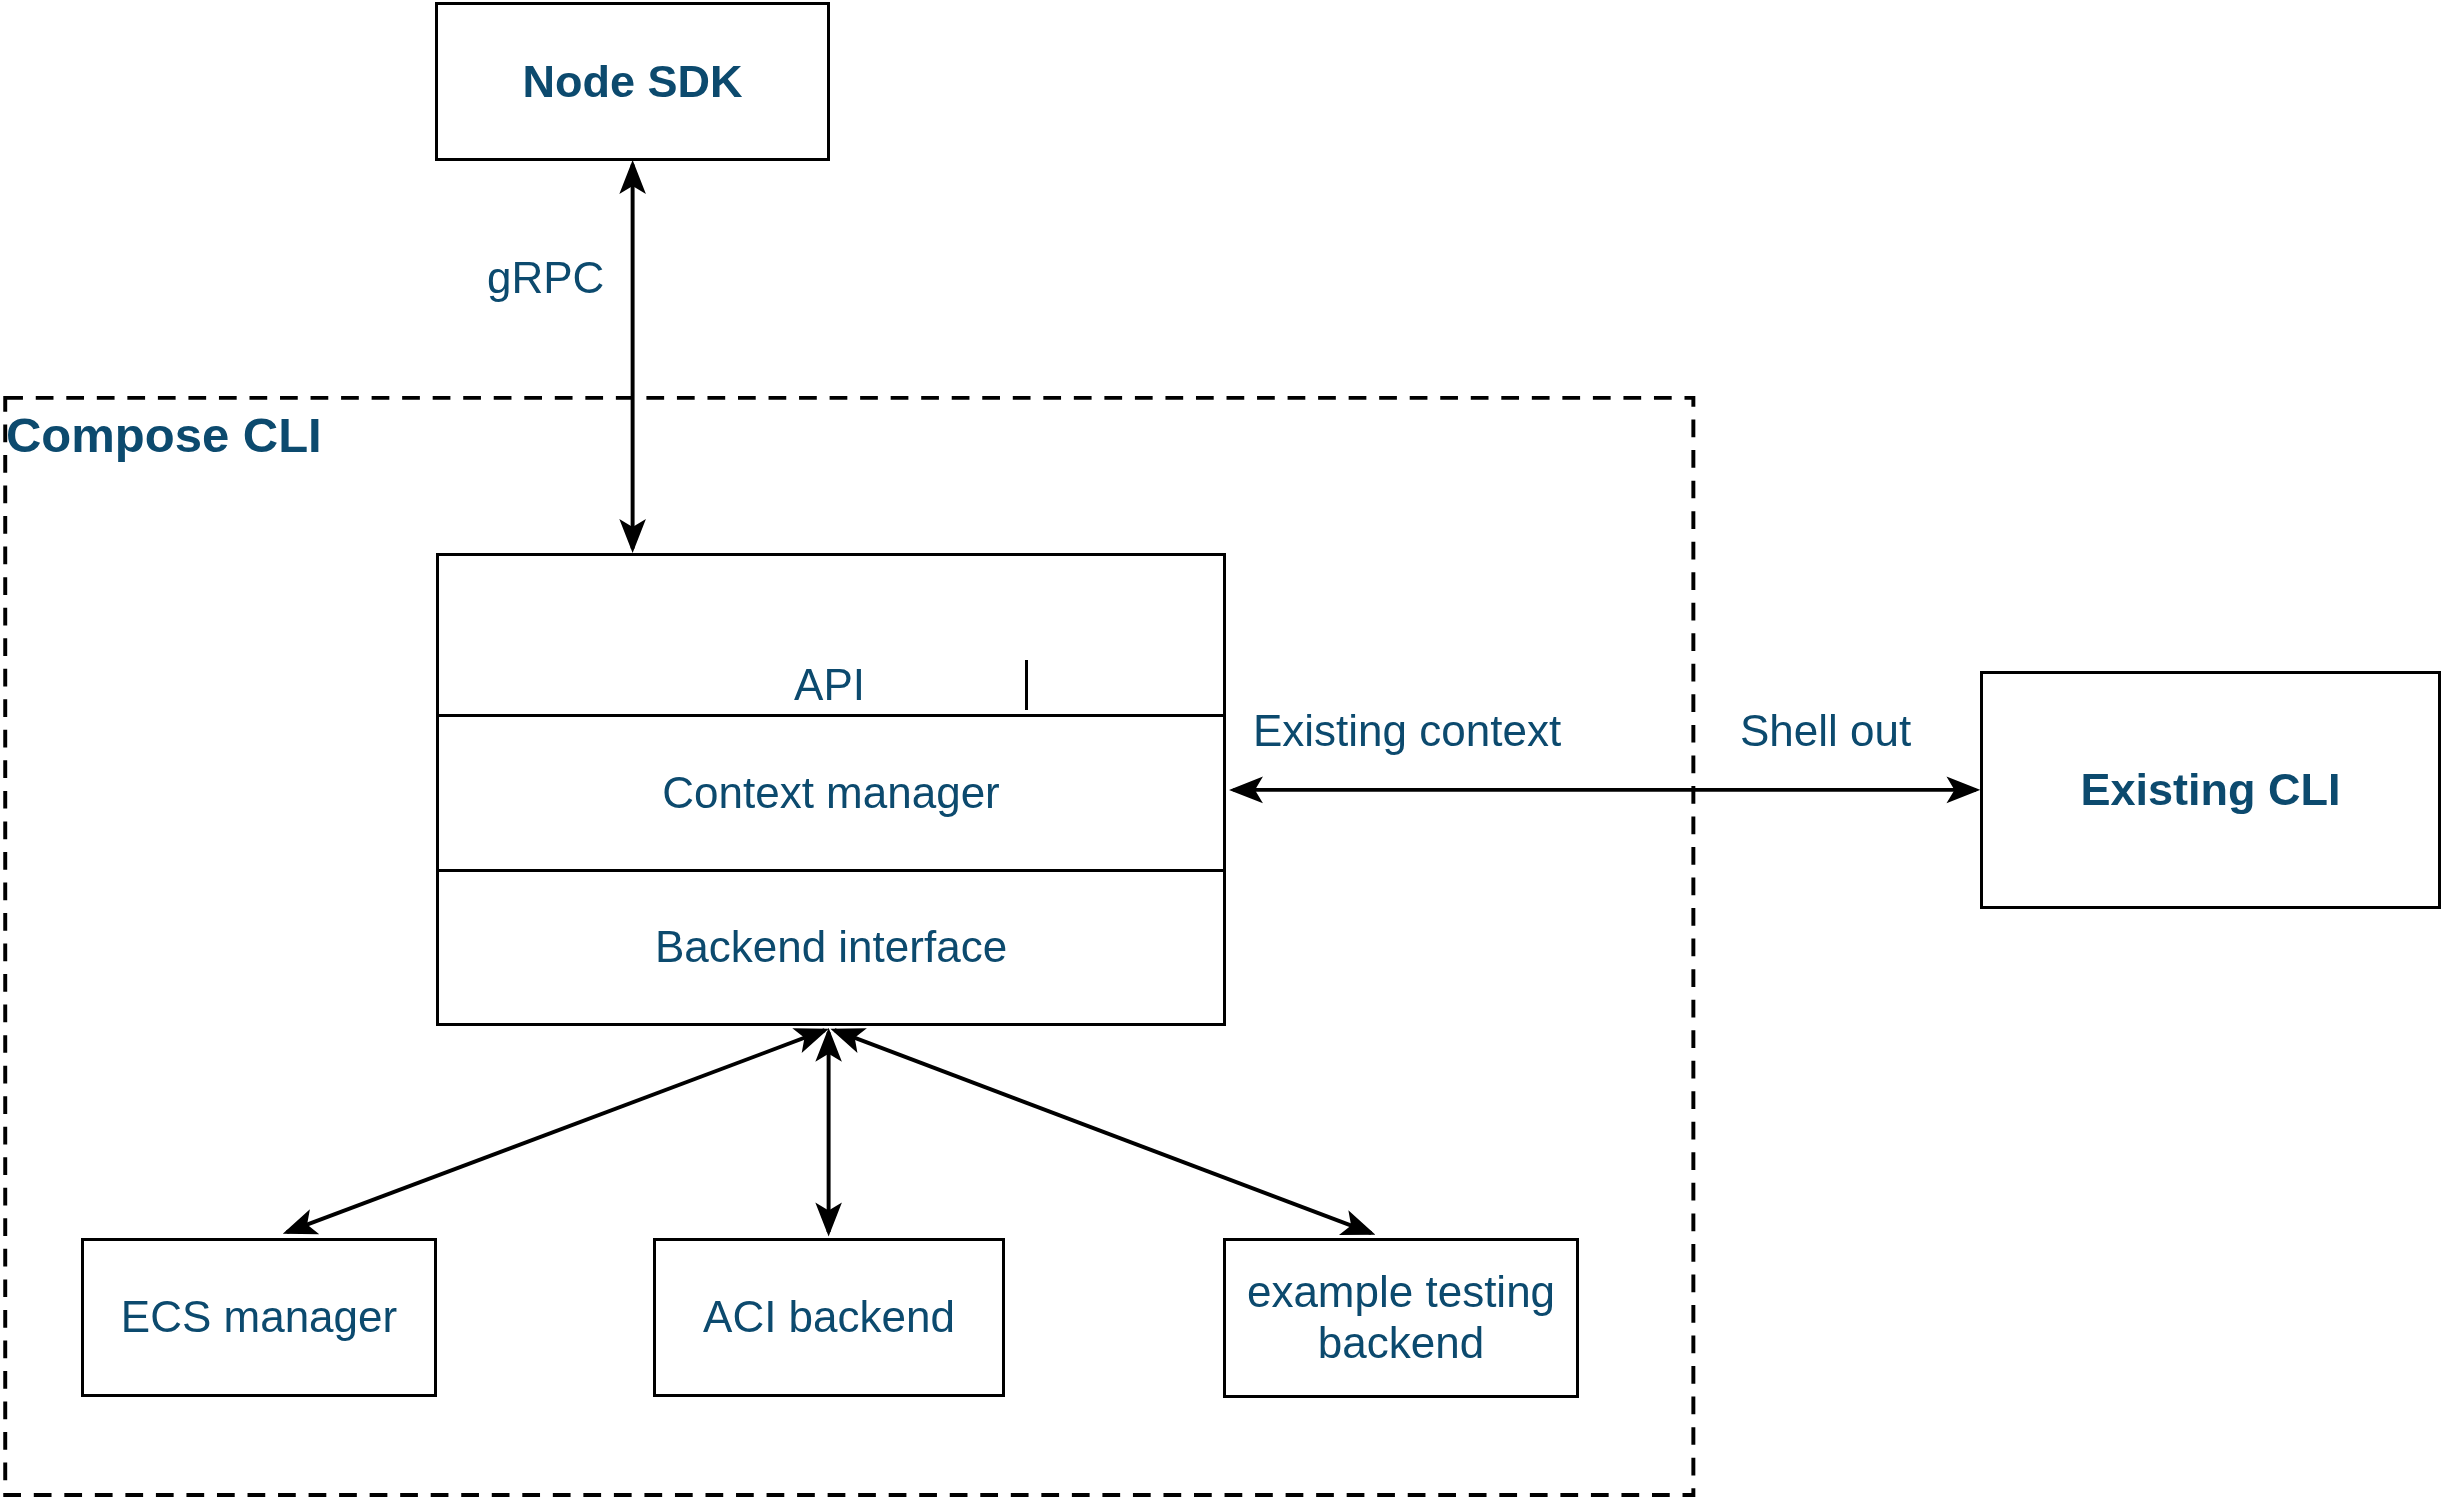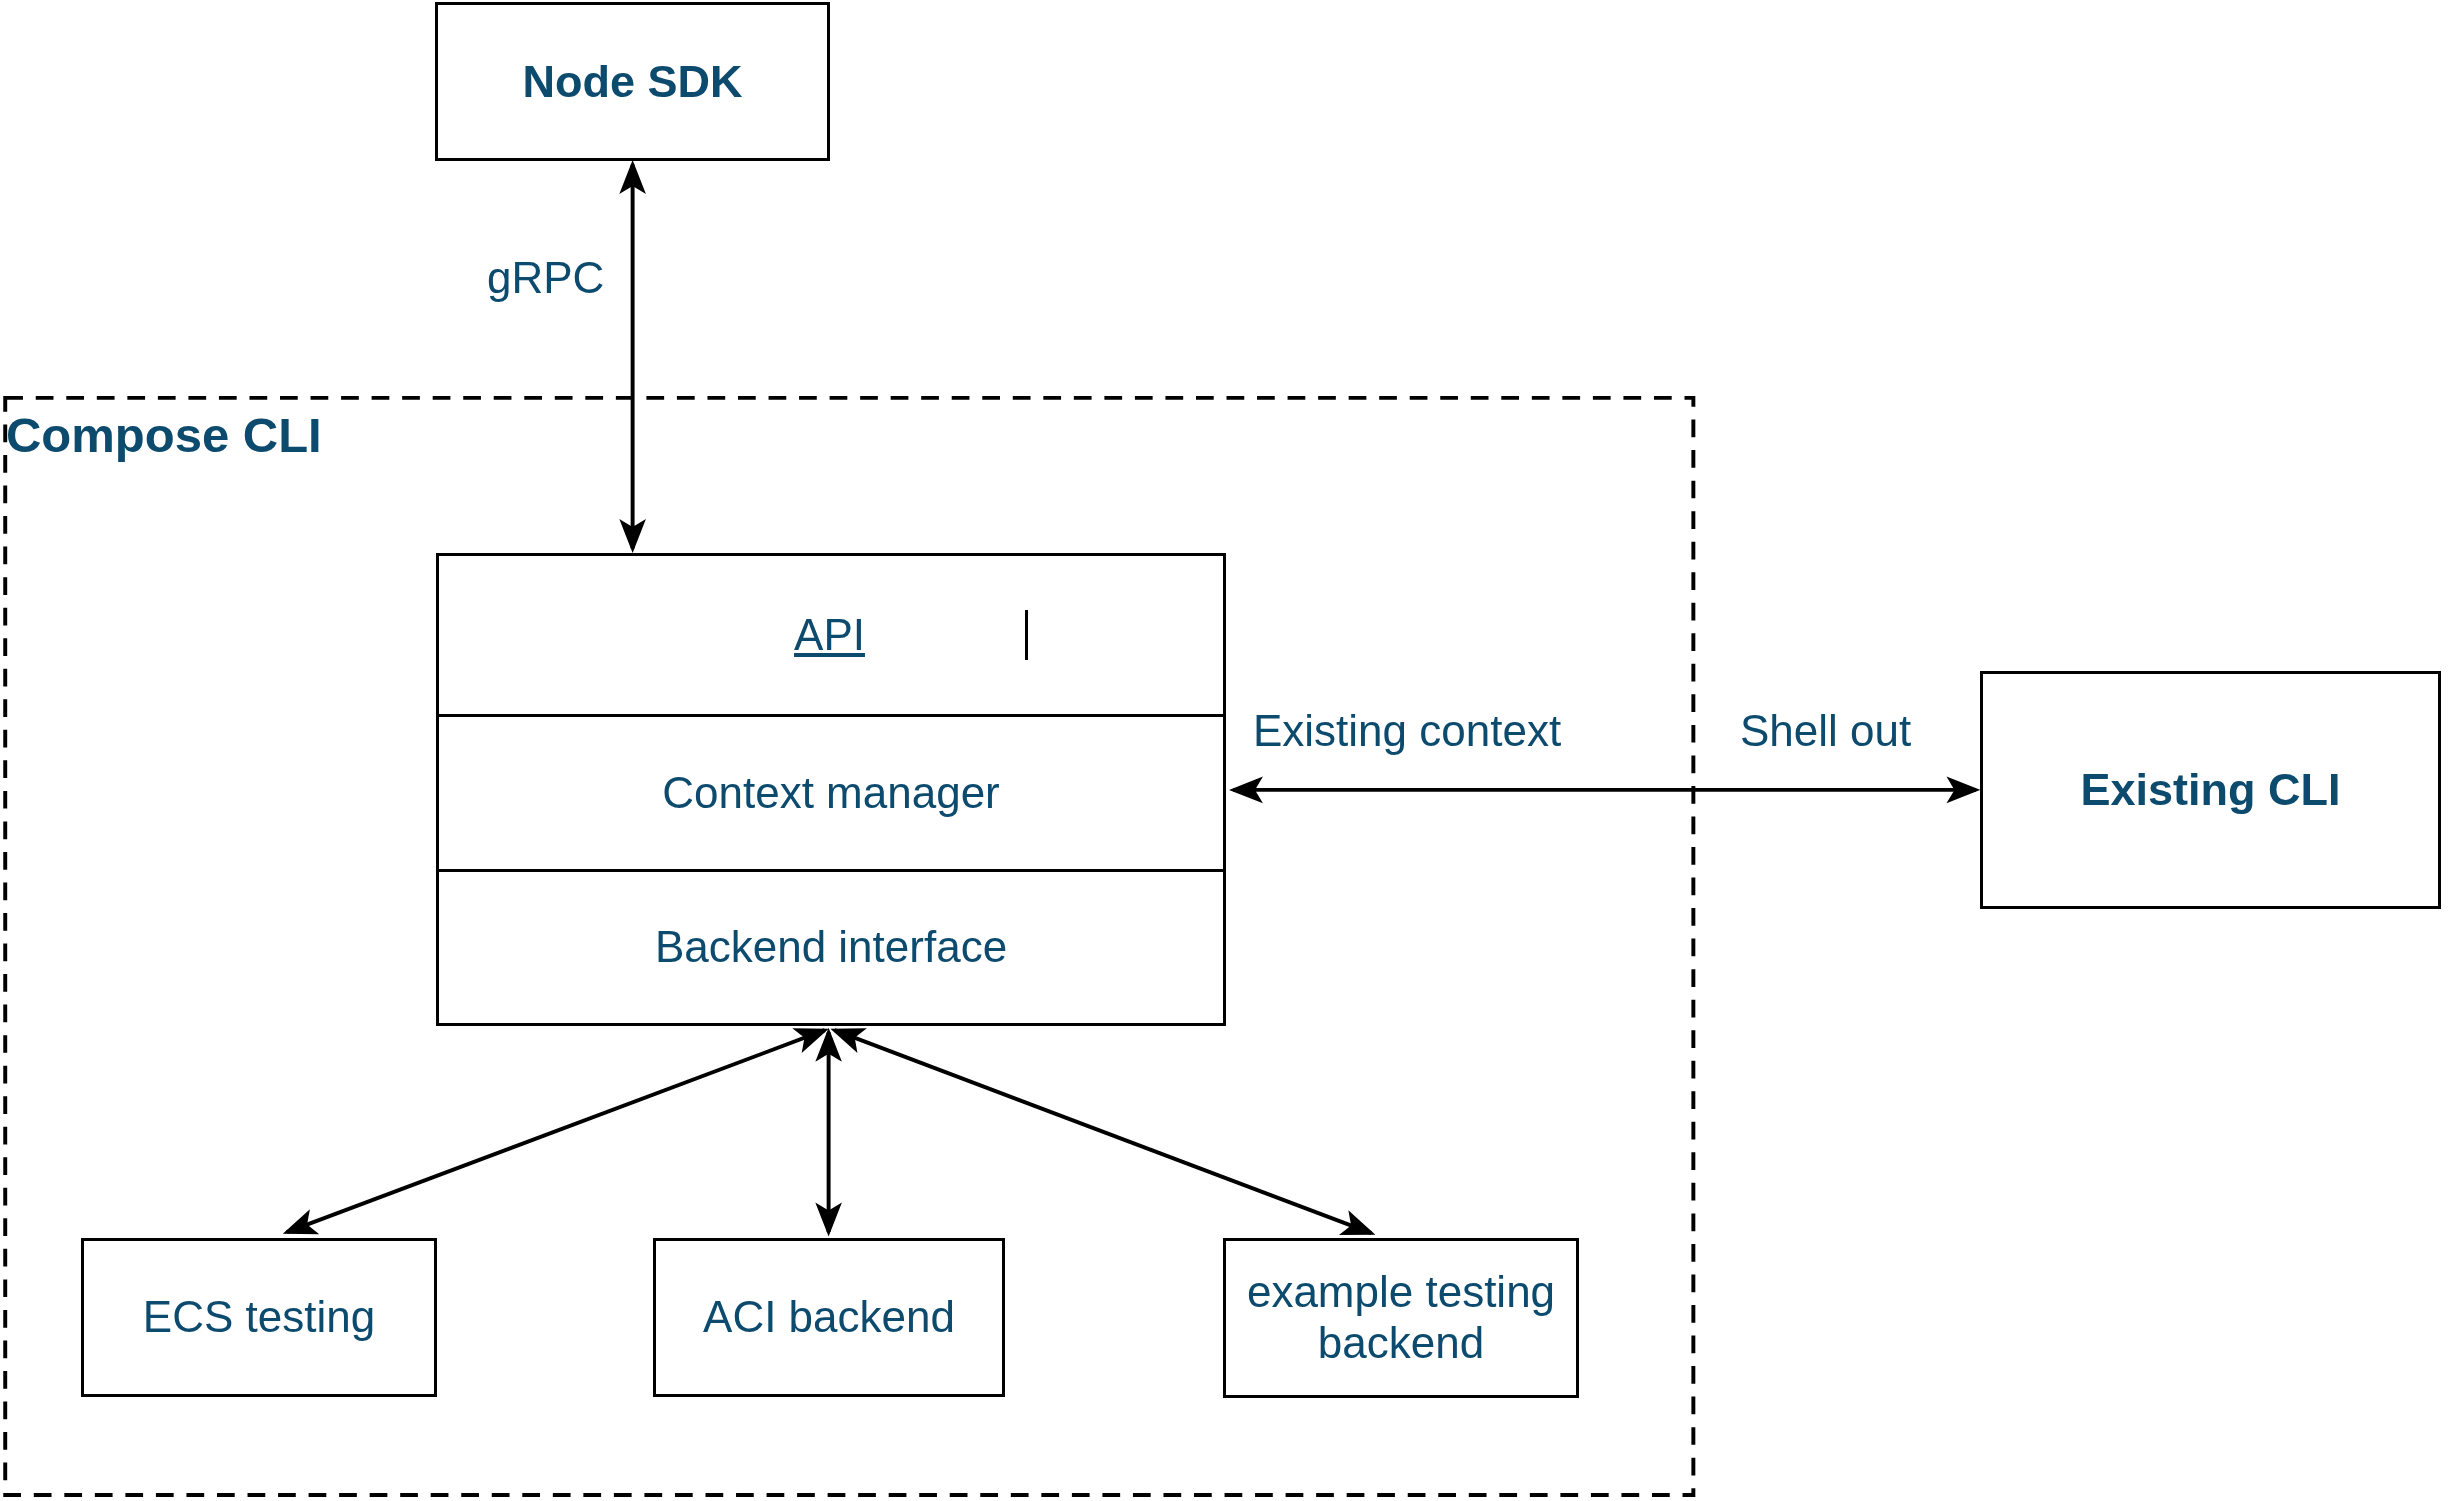--- a/index.html
+++ b/index.html
@@ -45,21 +45,21 @@
   }
   .stack .row {
     box-sizing: border-box;
     height: 158px;
     display: flex;
     align-items: center;
     justify-content: center;
     font-size: 44px;
   }
   .stack .row + .row { border-top: 3.9px solid #000000; height: 156px; flex: 1; }
-  .stack .row-split { display: flex; align-items: center; padding: 12px; text-decoration: underline; }
+  .stack .row-split { display: flex; align-items: flex-end; padding: 4px; }
   .stack .cell {
     box-sizing: border-box;
     display: flex;
     align-items: center;
     justify-content: center;
     font-size: 44px;
   }
   .cell-api { width: 393px; border-right: 3.9px solid #000000; }
   .cell-cliux { flex: 1; }
 
@@ -107,21 +107,21 @@
     <div class="row">
       <span>Backend interface</span>
     </div>
   </div>
 
   <div class="node existing-cli bold">
     <span>Existing CLI</span>
   </div>
 
   <div class="node ecs-backend">
-    <span>ECS testing</span>
+    <span>ECS manager</span>
   </div>
 
   <div class="node aci-backend">
     <span>ACI backend</span>
   </div>
 
   <div class="node example-backend">
     <span>example testing backend</span>
   </div>
 

